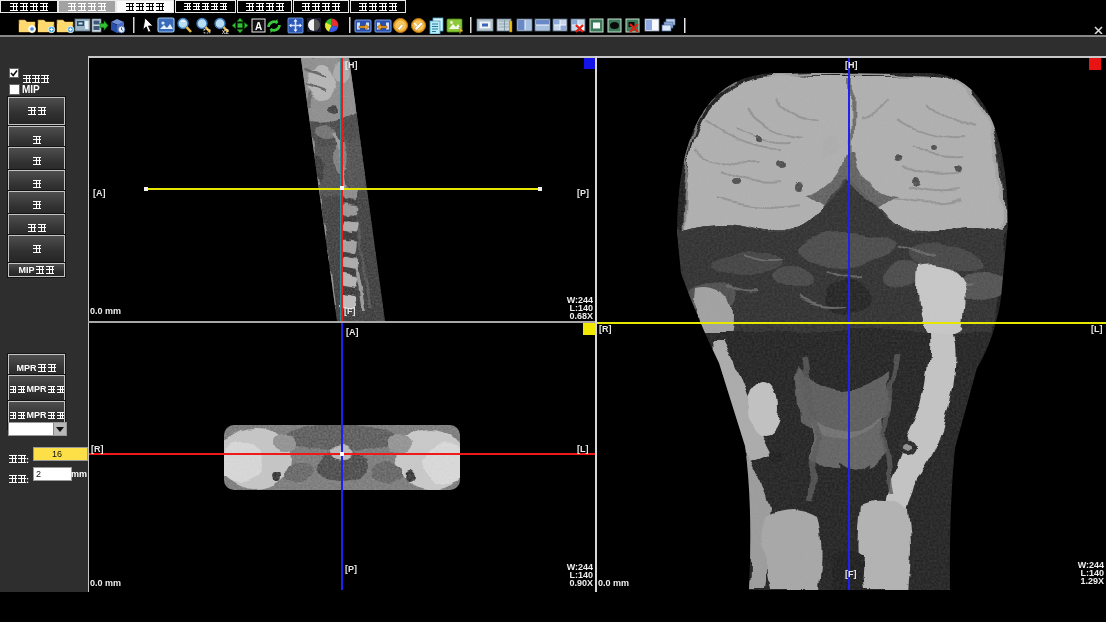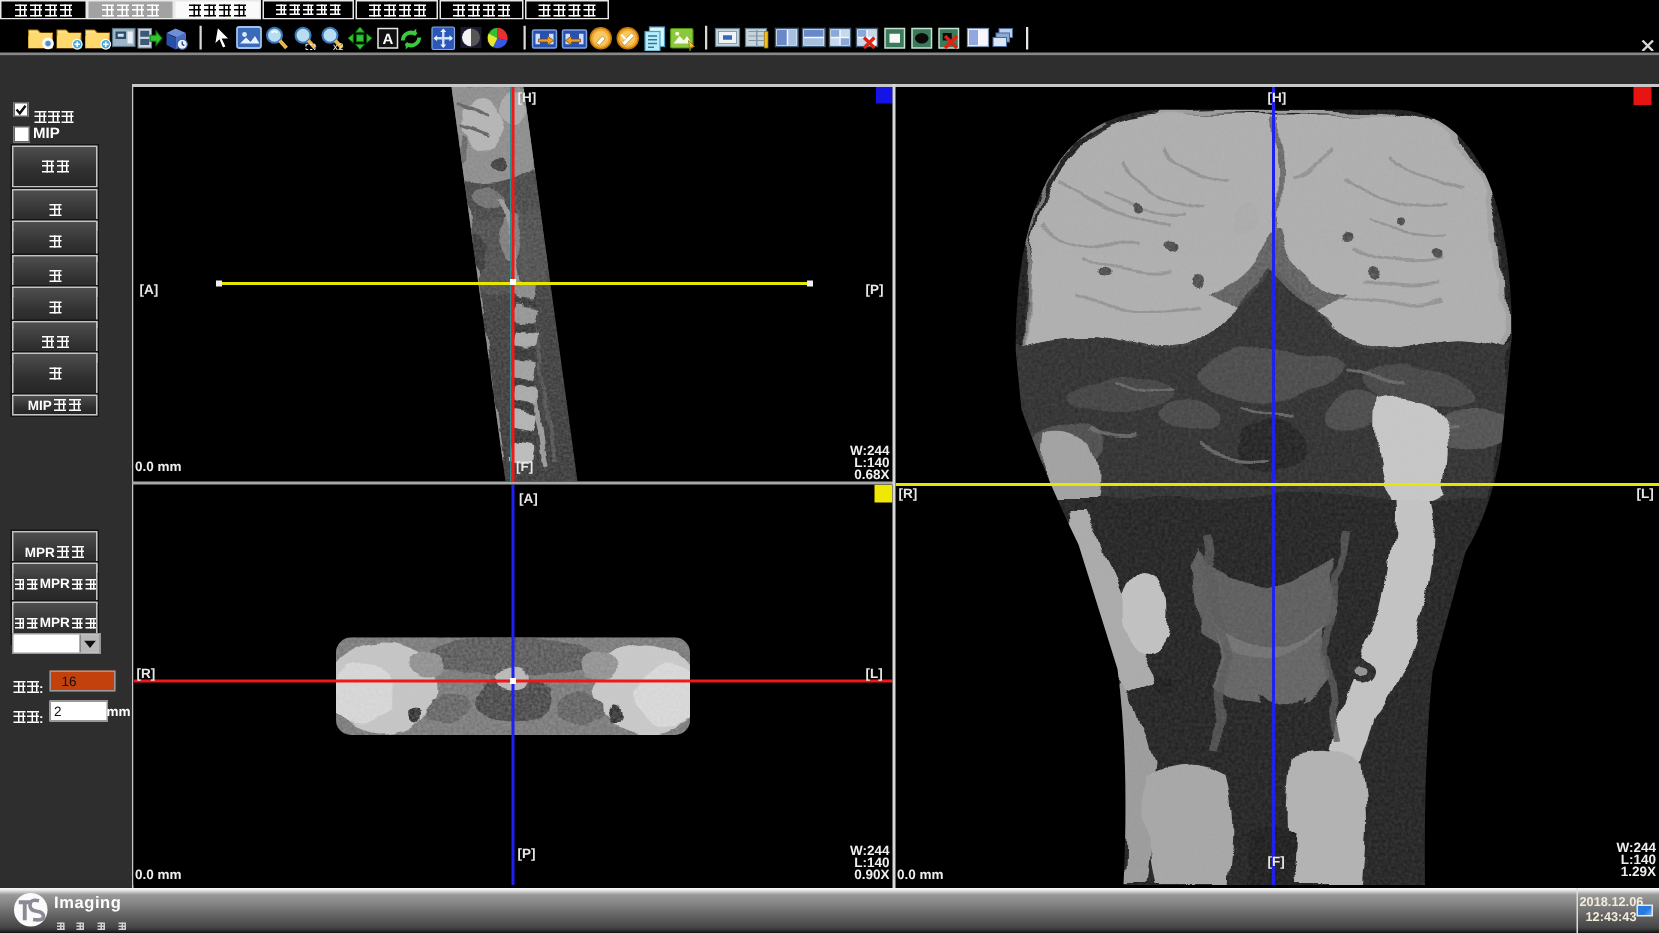--- a/index.html
+++ b/index.html
@@ -358,21 +358,21 @@
 <div class="btn" style="top:401px;"><i class="g s"></i><i class="g s"></i>MPR<i class="g s"></i><i class="g s"></i></div>
 
 <div class="abs" style="left:8px;top:422px;width:57px;height:12px;background:#fff;border:1px solid #999;">
  <div class="abs" style="right:0;top:0;width:12px;height:12px;background:#b8b8b8;border-left:1px solid #888;"></div>
  <svg class="abs" style="right:2px;top:4px;" width="8" height="5">
         <path d="M0 0h8l-4 5z" fill="#111"></path>
       </svg>
 </div>
 
 <div class="abs" style="left:8px;top:449px;"><i class="g"></i><i class="g"></i><span style="color:#fff;font-size:9px;font-weight:bold;">:</span></div>
-<div class="abs" style="left:33px;top:447px;width:35px;height:12px;background:#c2410c;border:1px solid #999;color:#111;font-size:9px;line-height:12px;padding-left:7px;">16</div>
+<div class="abs" style="left:33px;top:447px;width:35px;height:12px;background:#fde047;border:1px solid #999;color:#111;font-size:9px;line-height:12px;padding-left:18px;">16</div>
 <div class="abs" style="left:8px;top:469px;"><i class="g"></i><i class="g"></i><span style="color:#fff;font-size:9px;font-weight:bold;">:</span></div>
 <div class="abs" style="left:33px;top:467px;width:35px;height:12px;background:#fff;border:1px solid #999;color:#111;font-size:9px;line-height:12px;padding-left:2px;">2</div>
 <div class="abs" style="left:71px;top:469px;color:#fff;font-size:9px;font-weight:bold;">mm</div>
 
 <div id="viewport" class="abs" style="left:88px;top:56px;width:1018px;height:536px;background:#000;border-left:1px solid #c8c8c8;border-top:2px solid #c8c8c8;box-sizing:border-box;"></div>
 
 <div class="pane" id="paneTL" style="left:89px;top:58px;width:506px;height:263px;">
  <svg width="506" height="263" viewBox="0 0 506 263">
   <defs>
    <filter id="nz1" x="0" y="0" width="1" height="1">
@@ -621,33 +621,13 @@
  <div class="lab" style="left:494px;top:267px;">[L]</div>
  <div class="lab" style="left:248px;top:512px;">[F]</div>
  <div class="met" style="right:2px;top:503px;text-align:right;">W:244<br>L:140<br>1.29X</div>
  <div class="met" style="left:1px;top:521px;">0.0 mm</div>
  <div class="abs" style="left:492px;top:0;width:12px;height:12px;background:#e81414;"></div>
 </div>
 
 <div class="abs" style="left:88px;top:321px;width:508px;height:2px;background:#a8a8a8;"></div>
 <div class="abs" style="left:595px;top:56px;width:2px;height:536px;background:#d8d8d8;"></div>
 
-<div id="statusbar" class="abs" style="left:0;top:592px;width:1106px;height:30px;
- background:linear-gradient(#f8f8f8 0,#ededed 4%,#9a9a9a 15%,#848484 35%,#5e5e5e 65%,#454545 88%,#303030 94%,#101010 100%);">
- <svg class="abs" style="left:9px;top:3px;" width="23" height="23" viewBox="0 0 23 23">
-  <circle cx="11.5" cy="11.5" r="11.2" fill="#fafafa"></circle>
-  <path d="M3.5 6.5h8M7.5 6.5v12" stroke="#8a8a96" stroke-width="2.6" fill="none"></path>
-  <path d="M17 5.5q-6-1.5-6 3q0 3.5 4.5 4q4.5 .5 4.5 3.5t-7 2" stroke="#8a8a96" stroke-width="2.4" fill="none"></path>
- </svg>
- <div class="abs" style="left:36px;top:4px;color:#fff;font-size:11px;font-weight:bold;letter-spacing:0.4px;">Imaging</div>
- <div class="abs" style="left:37px;top:17px;">
-  <i class="g s" style="background-image:linear-gradient(#cfcfcf,#cfcfcf),linear-gradient(#cfcfcf,#cfcfcf),linear-gradient(#cfcfcf,#cfcfcf),linear-gradient(#cfcfcf,#cfcfcf),linear-gradient(#cfcfcf,#cfcfcf);width:5px;height:5px;background-size:5px 1px,5px 1px,5px 1px,1px 5px,1px 4px;background-position:0 0,0 2px,0 4px,2px 0,4px 1px;margin-right:4px;"></i>
-  <i class="g s" style="background-image:linear-gradient(#cfcfcf,#cfcfcf),linear-gradient(#cfcfcf,#cfcfcf),linear-gradient(#cfcfcf,#cfcfcf),linear-gradient(#cfcfcf,#cfcfcf),linear-gradient(#cfcfcf,#cfcfcf);width:5px;height:5px;background-size:5px 1px,5px 1px,5px 1px,1px 5px,1px 4px;background-position:0 0,0 2px,0 4px,2px 0,4px 1px;margin-right:4px;"></i>
-  <i class="g s" style="background-image:linear-gradient(#cfcfcf,#cfcfcf),linear-gradient(#cfcfcf,#cfcfcf),linear-gradient(#cfcfcf,#cfcfcf),linear-gradient(#cfcfcf,#cfcfcf),linear-gradient(#cfcfcf,#cfcfcf);width:5px;height:5px;background-size:5px 1px,5px 1px,5px 1px,1px 5px,1px 4px;background-position:0 0,0 2px,0 4px,2px 0,4px 1px;margin-right:4px;"></i>
-  <i class="g s" style="background-image:linear-gradient(#cfcfcf,#cfcfcf),linear-gradient(#cfcfcf,#cfcfcf),linear-gradient(#cfcfcf,#cfcfcf),linear-gradient(#cfcfcf,#cfcfcf),linear-gradient(#cfcfcf,#cfcfcf);width:5px;height:5px;background-size:5px 1px,5px 1px,5px 1px,1px 5px,1px 4px;background-position:0 0,0 2px,0 4px,2px 0,4px 1px;"></i>
- </div>
- <div class="abs" style="left:1051px;top:0;width:1px;height:30px;background:#dcdcdc;"></div>
- <div class="abs" style="left:1053px;top:4px;width:42px;color:#f4ecda;font-size:8.5px;font-weight:bold;line-height:10px;text-align:center;">2018.12.06<br>12:43:43</div>
- <div class="abs" style="left:1091px;top:11px;width:11px;height:8px;background:#e8e8e8;">
-  <div class="abs" style="left:1px;top:1px;width:9px;height:6px;background:linear-gradient(135deg,#2a7ae0 60%,#7ab0f0);"></div>
- </div>
-</div>
 
 </div>
 </body></html>

